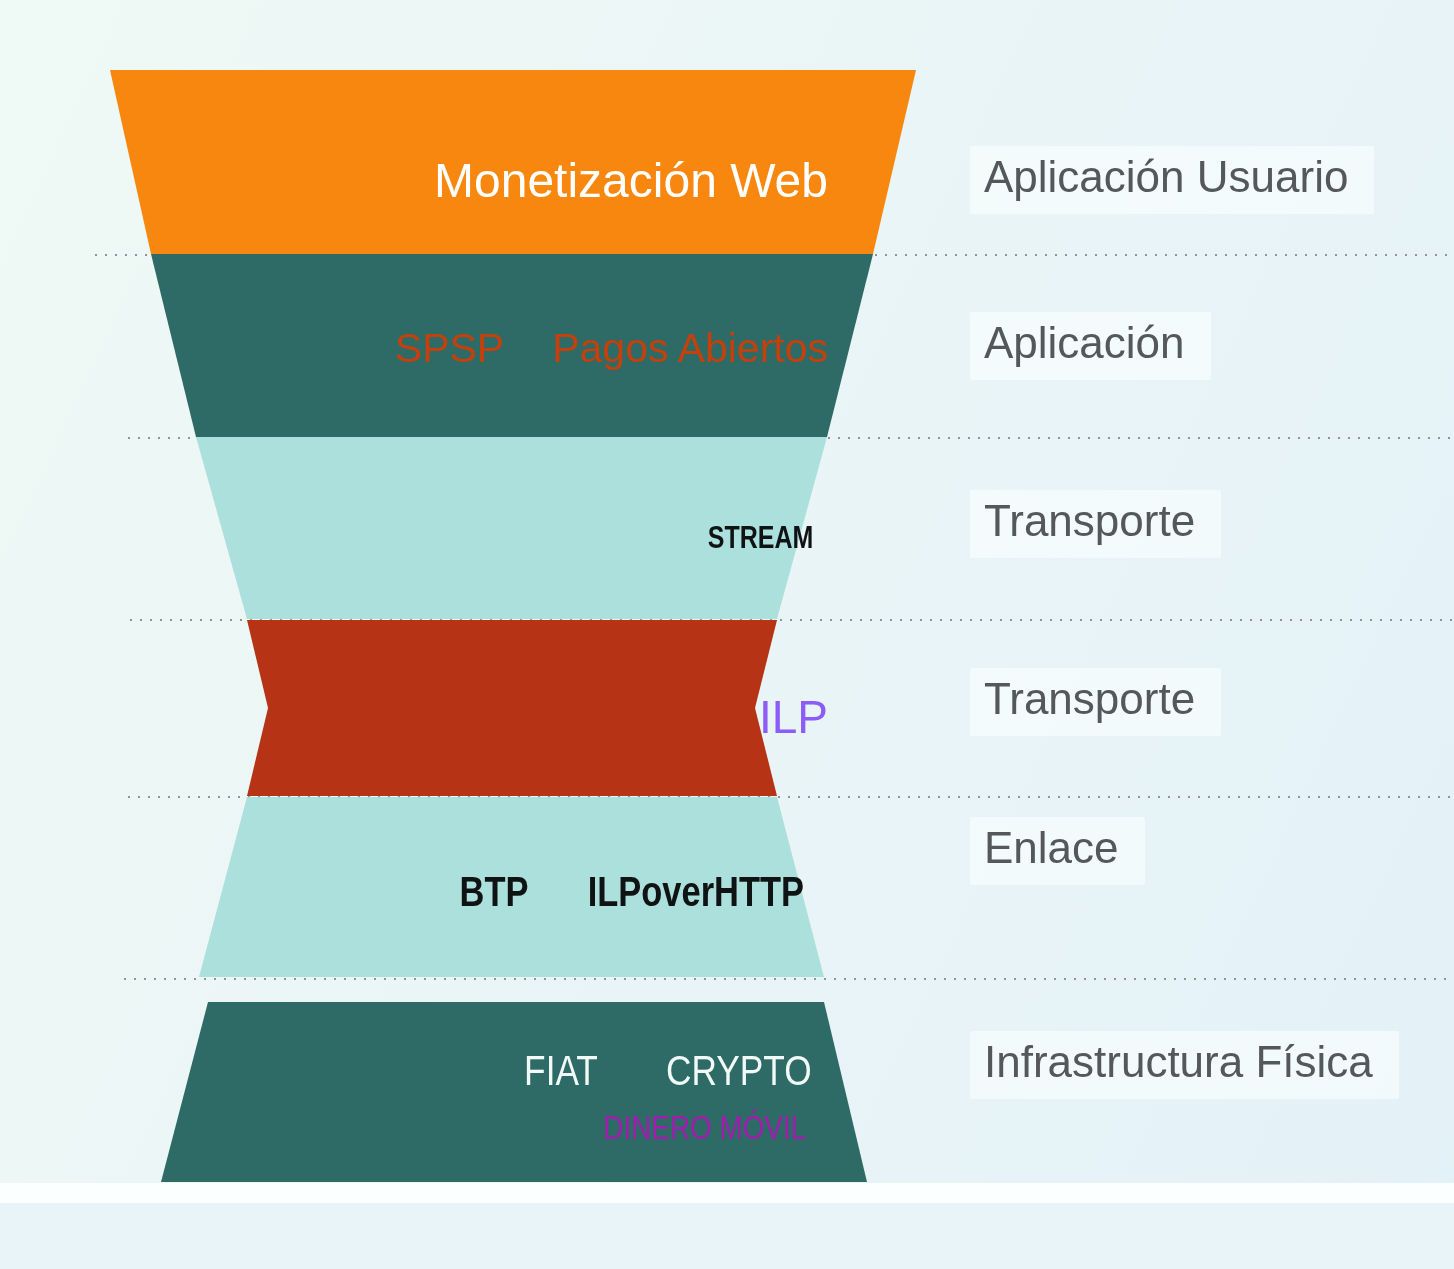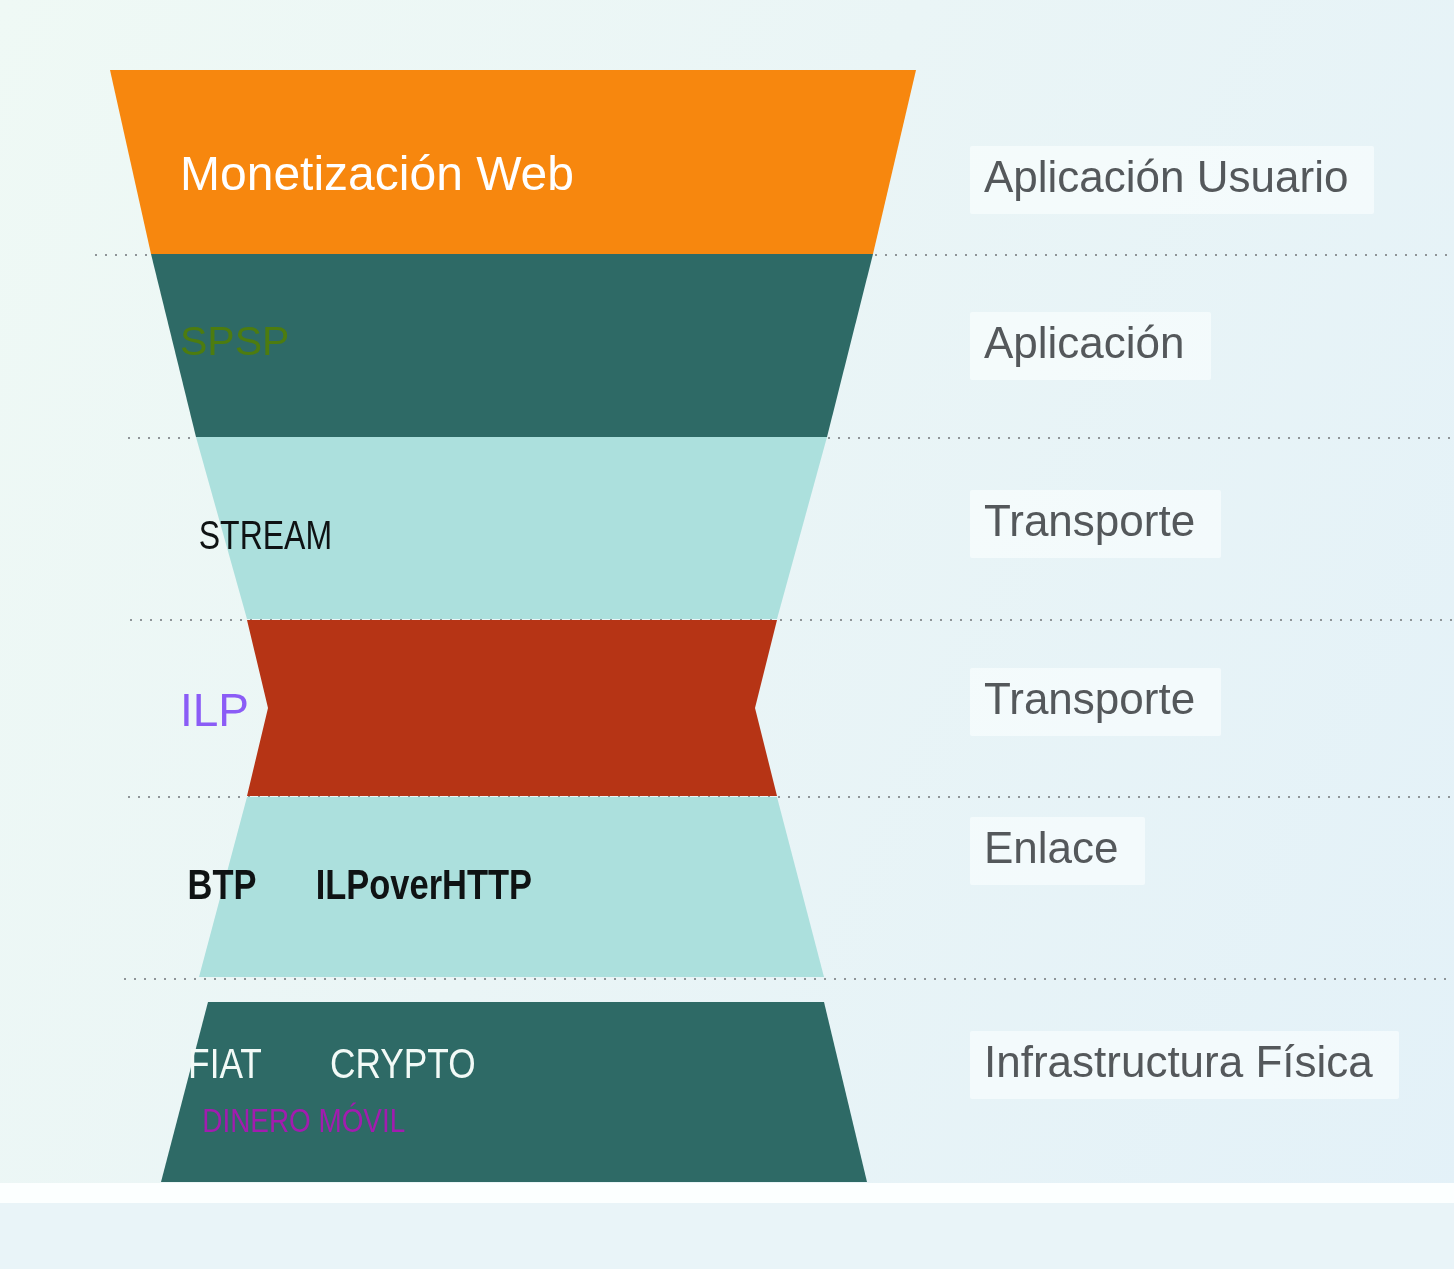--- a/index.html
+++ b/index.html
@@ -16,27 +16,27 @@
   }
   #divider-1{top:253px;left:95px;}
   #divider-2{top:436px;left:128px;}
   #divider-3{top:618px;left:130px;}
   #divider-4{top:795px;left:128px;}
   #divider-5{top:977px;left:124px;}
   
   #funnel{position:absolute;left:0;top:0;}
   
   .stack-text{
-    position:absolute;left:180px;width:660px;text-align:center;
-    display:flex;justify-content:flex-start;align-items:baseline;white-space:nowrap;
+    position:absolute;left:168px;width:660px;text-align:center;
+    display:flex;justify-content:flex-end;align-items:baseline;white-space:nowrap;margin-top:7px;
   }
   .condensed{display:inline-block;transform:scaleX(0.82);transform-origin:50% 50%;letter-spacing:0px;}
   #txt-monetizacion{top:146px;font-size:48px;color:#FFFFFF;}
-  #txt-spsp-row{top:318px;font-size:41px;color:#4d7c0f;gap:48px;}
-  #txt-stream{top:512px;font-size:41px;color:#0F1314;font-weight:normal;}
+  #txt-spsp-row{top:318px;font-size:41px;color:#c2410c;gap:48px;}
+  #txt-stream{top:512px;font-size:32px;color:#0F1314;font-weight:bold;}
   #txt-stream .condensed{transform:scaleX(0.78);}
   #txt-ilp{top:683px;font-size:46px;color:#8b5cf6;}
   #txt-btp-row{top:861px;font-size:42px;color:#0F1314;gap:28px;font-weight:bold;}
   #txt-fiat-row{top:1039px;font-size:43px;color:#F2FAF7;gap:44px;}
   #txt-dinero{top:1101px;font-size:34px;color:#a21caf;letter-spacing:1px;}
   
   .side-label{
     position:absolute;left:970px;font-size:44px;color:#54585B;white-space:nowrap;
   }
   .side-label span{
@@ -73,20 +73,21 @@
   <polygon points="247,797 777,797 824,977 199,977" fill="#ACE0DD"></polygon>
   <polygon points="208,1002 824,1002 867,1182 161,1182" fill="#2E6A66"></polygon>
 </svg>
 
 <div class="stack-text" id="txt-monetizacion">
   <span>Monetización Web</span>
 </div>
 
 <div class="stack-text" id="txt-spsp-row">
   <span>SPSP</span>
+  <span>Pagos Abiertos</span>
 </div>
 
 <div class="stack-text" id="txt-stream">
   <span class="condensed">STREAM</span>
 </div>
 
 <div class="stack-text" id="txt-ilp">
   <span>ILP</span>
 </div>
 

